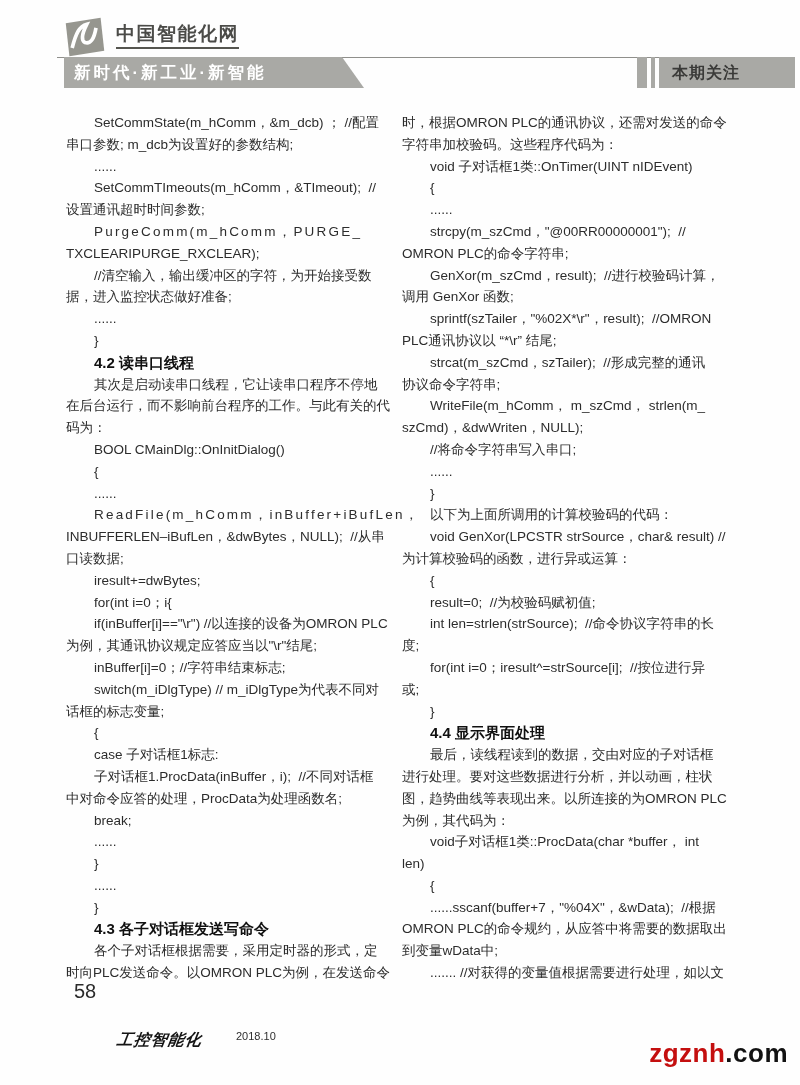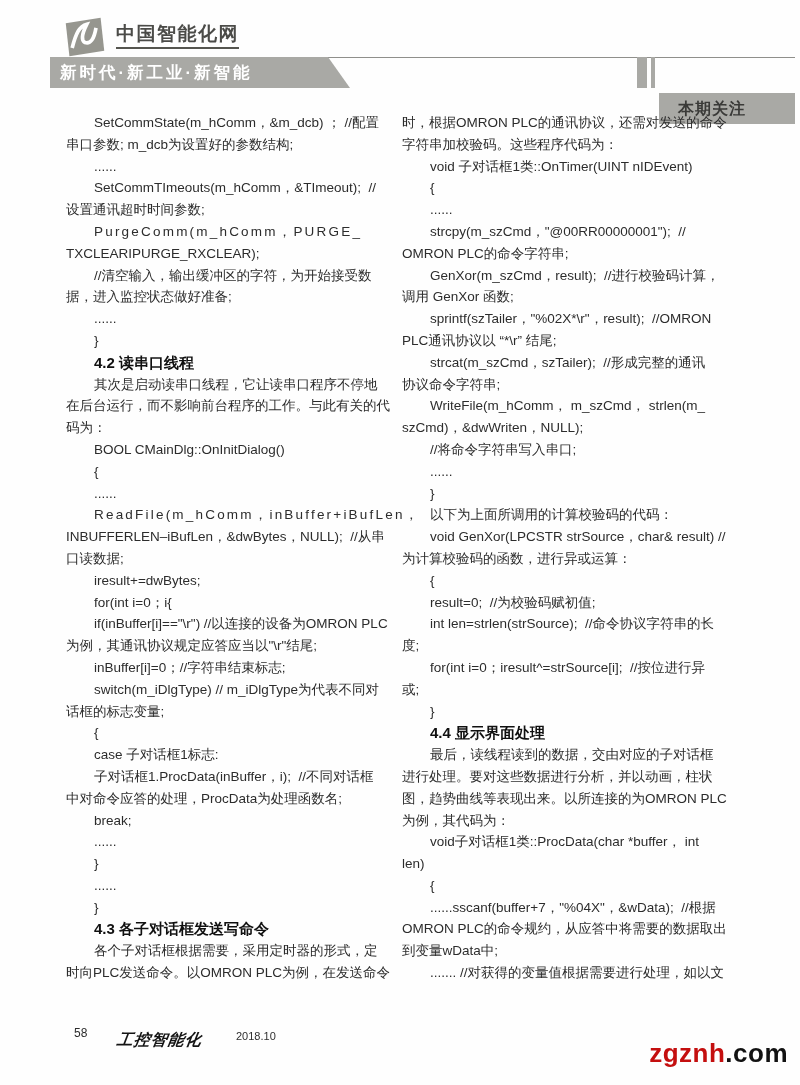--- a/index.html
+++ b/index.html
@@ -12,45 +12,45 @@
     overflow:hidden;
   }
   
   .logo-block{position:absolute;left:62px;top:15px;display:flex;align-items:flex-start;}
   .logo-mark{width:46px;height:44px;display:block;}
   .logo-text{margin-left:8px;}
   .logo-title{font-size:19px;font-weight:bold;color:#4b4b48;letter-spacing:1.5px;line-height:22px;margin-top:8px;}
   .logo-url{font-family:"Liberation Serif","DejaVu Serif",serif;font-size:13.5px;font-weight:bold;color:#3b3b39;border-top:2px solid #55554f;padding-top:12px;margin-top:2px;letter-spacing:0.5px;}
   .header-rule{position:absolute;left:57px;top:57px;width:738px;height:1px;background:#8f8f8b;}
   .banner-left{
-    position:absolute;left:50px;top:57px;width:300px;height:31px;
+    position:absolute;left:64px;top:57px;width:300px;height:31px;
     background:#a9a9a5;color:#ffffff;
     clip-path:polygon(0 0,calc(100% - 22px) 0,100% 100%,0 100%);
     font-size:16.5px;font-weight:bold;line-height:31px;
     padding-left:10px;letter-spacing:3px;box-sizing:border-box;
   }
   .bar{position:absolute;top:57px;height:31px;background:#a9a9a5;}
   .bar1{left:637px;width:10px;}
   .bar2{left:651px;width:4px;}
   .banner-right{
     position:absolute;left:659px;top:57px;width:136px;height:31px;
     background:#adada9;color:#3a3a38;
     font-size:16px;font-weight:bold;line-height:31px;
-    padding-left:19px;letter-spacing:1px;box-sizing:border-box;margin-top:36px;
+    padding-left:13px;letter-spacing:1px;box-sizing:border-box;
   }
   
   .col{position:absolute;top:112px;font-size:13.5px;line-height:21.8px;}
   .col-left{left:66px;width:330px;}
   .col-right{left:402px;width:332px;}
   .line{white-space:pre;height:21.8px;}
   .line.ind{padding-left:28px;}
   .line.heading{font-weight:bold;font-size:15px;color:#101010;}
   .line.spread{letter-spacing:2.2px;}
   
-  .page-num{position:absolute;left:74px;top:1026px;font-size:12px;color:#2b2b2b;}
+  .page-num{position:absolute;left:74px;top:980px;font-size:20px;color:#2b2b2b;}
   .journal-logo{
     position:absolute;left:117px;top:1030px;
     font-family:"Liberation Serif","DejaVu Serif",serif;
     font-size:16px;font-style:italic;font-weight:bold;
     color:#141414;letter-spacing:1px;transform:skewX(-8deg);
   }
   .issue{position:absolute;left:236px;top:1030px;font-size:11px;color:#2e2e2e;}
   .watermark{position:absolute;right:12px;top:1038px;font-size:26px;font-weight:bold;letter-spacing:0.5px;}
   .wm-name{color:#c40f0f;}
   .wm-tld{color:#121212;}

